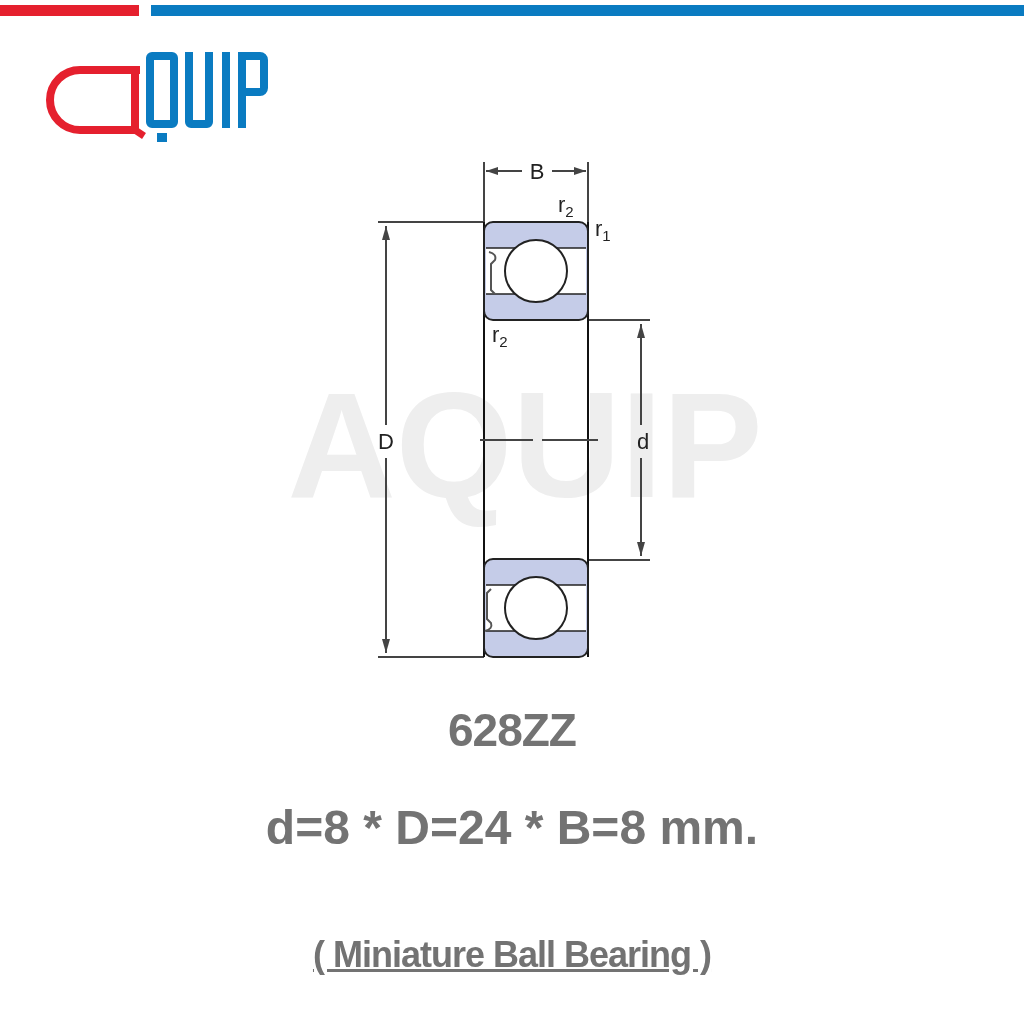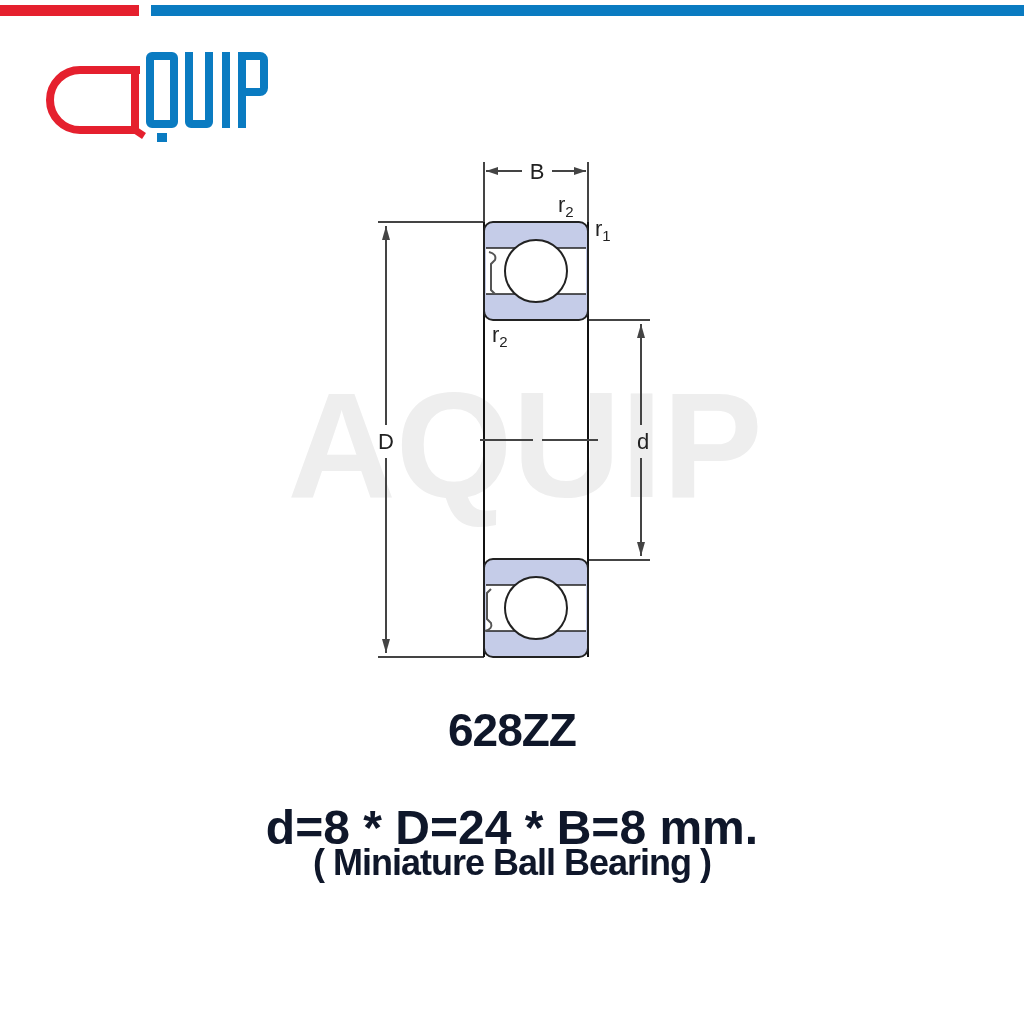--- a/index.html
+++ b/index.html
@@ -1,24 +1,24 @@
 <!DOCTYPE html>
 <html><head>
 <meta charset="utf-8">
 <style>
   html, body { margin:0; padding:0; background:#ffffff; }
   body { width:1024px; height:1024px; position:relative; overflow:hidden; font-family:"Liberation Sans", sans-serif; }
   .bar-red { position:absolute; left:0; top:5px; width:139px; height:11px; }
   .bar-blue { position:absolute; left:151px; top:5px; width:873px; height:11px; }
   .logo { position:absolute; left:40px; top:40px; width:240px; height:110px; }
   .diagram { position:absolute; left:0; top:0; width:1024px; height:700px; }
-  .title { position:absolute; left:0; width:1024px; text-align:center; color:#0f172a; font-weight:bold; }
+  .title { position:absolute; left:0; width:1024px; text-align:center; color:#737373; font-weight:bold; }
   .t1 { top:703px; font-size:46px; letter-spacing:-1px; }
   .t2 { top:800px; font-size:48px; }
-  .t3 { top:842px; font-size:36px; letter-spacing:-1px; }
+  .t3 { top:934px; font-size:36px; letter-spacing:-1px;text-decoration:underline; }
 </style>
 </head>
 <body>
 
 <div class="bar-red" style="background:#e5202e"></div>
 <div class="bar-blue" style="background:#0a7bc1"></div>
 
 <svg class="logo" viewBox="0 0 240 110">
   <path d="M100 30 L40 30 A30 30 0 0 0 40 90 L95 90 L95 30" fill="none" stroke="#e5202e" stroke-width="8"></path>
   <line x1="92" y1="88" x2="104" y2="96" stroke="#e5202e" stroke-width="7"></line>

